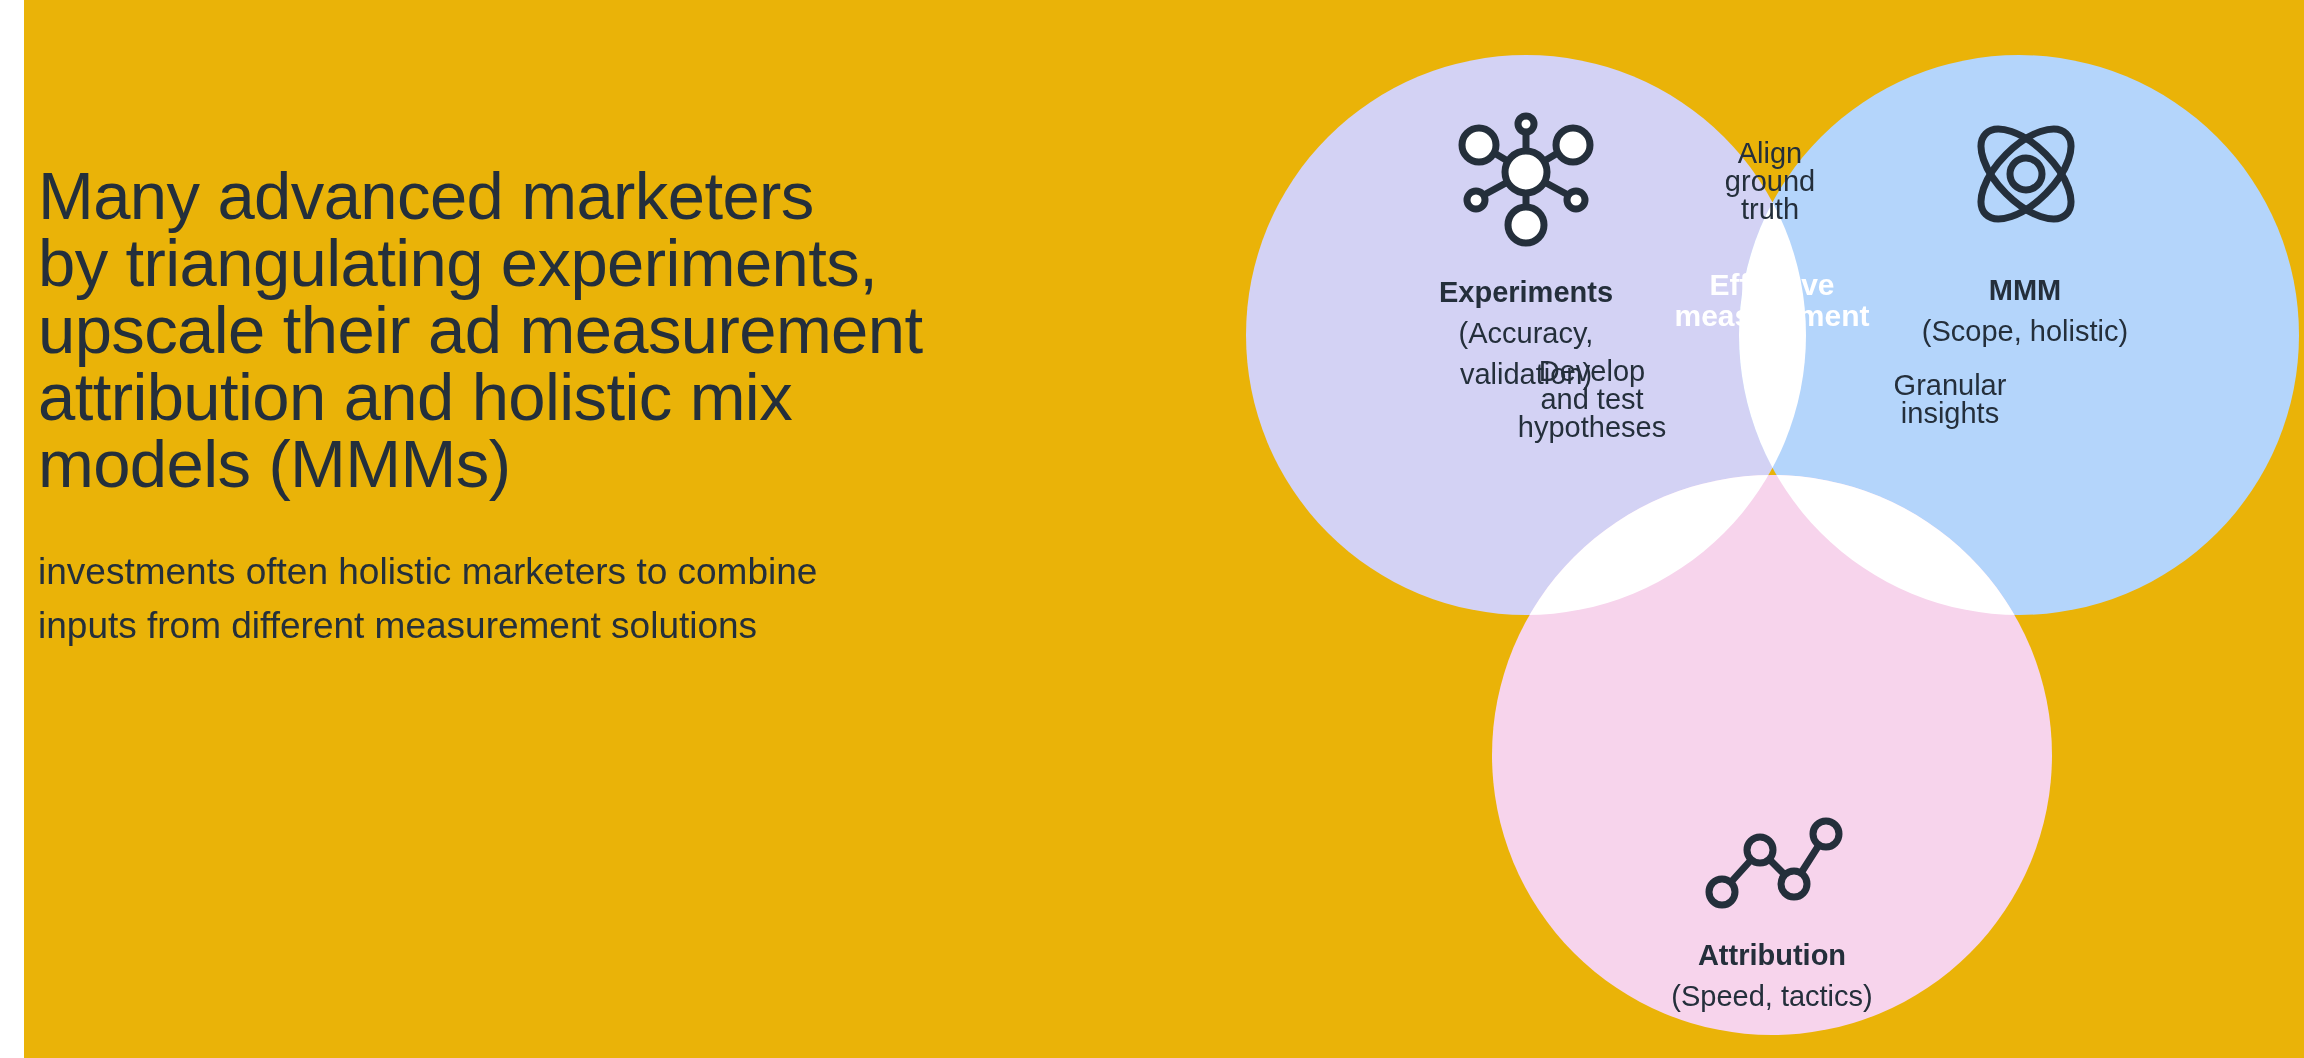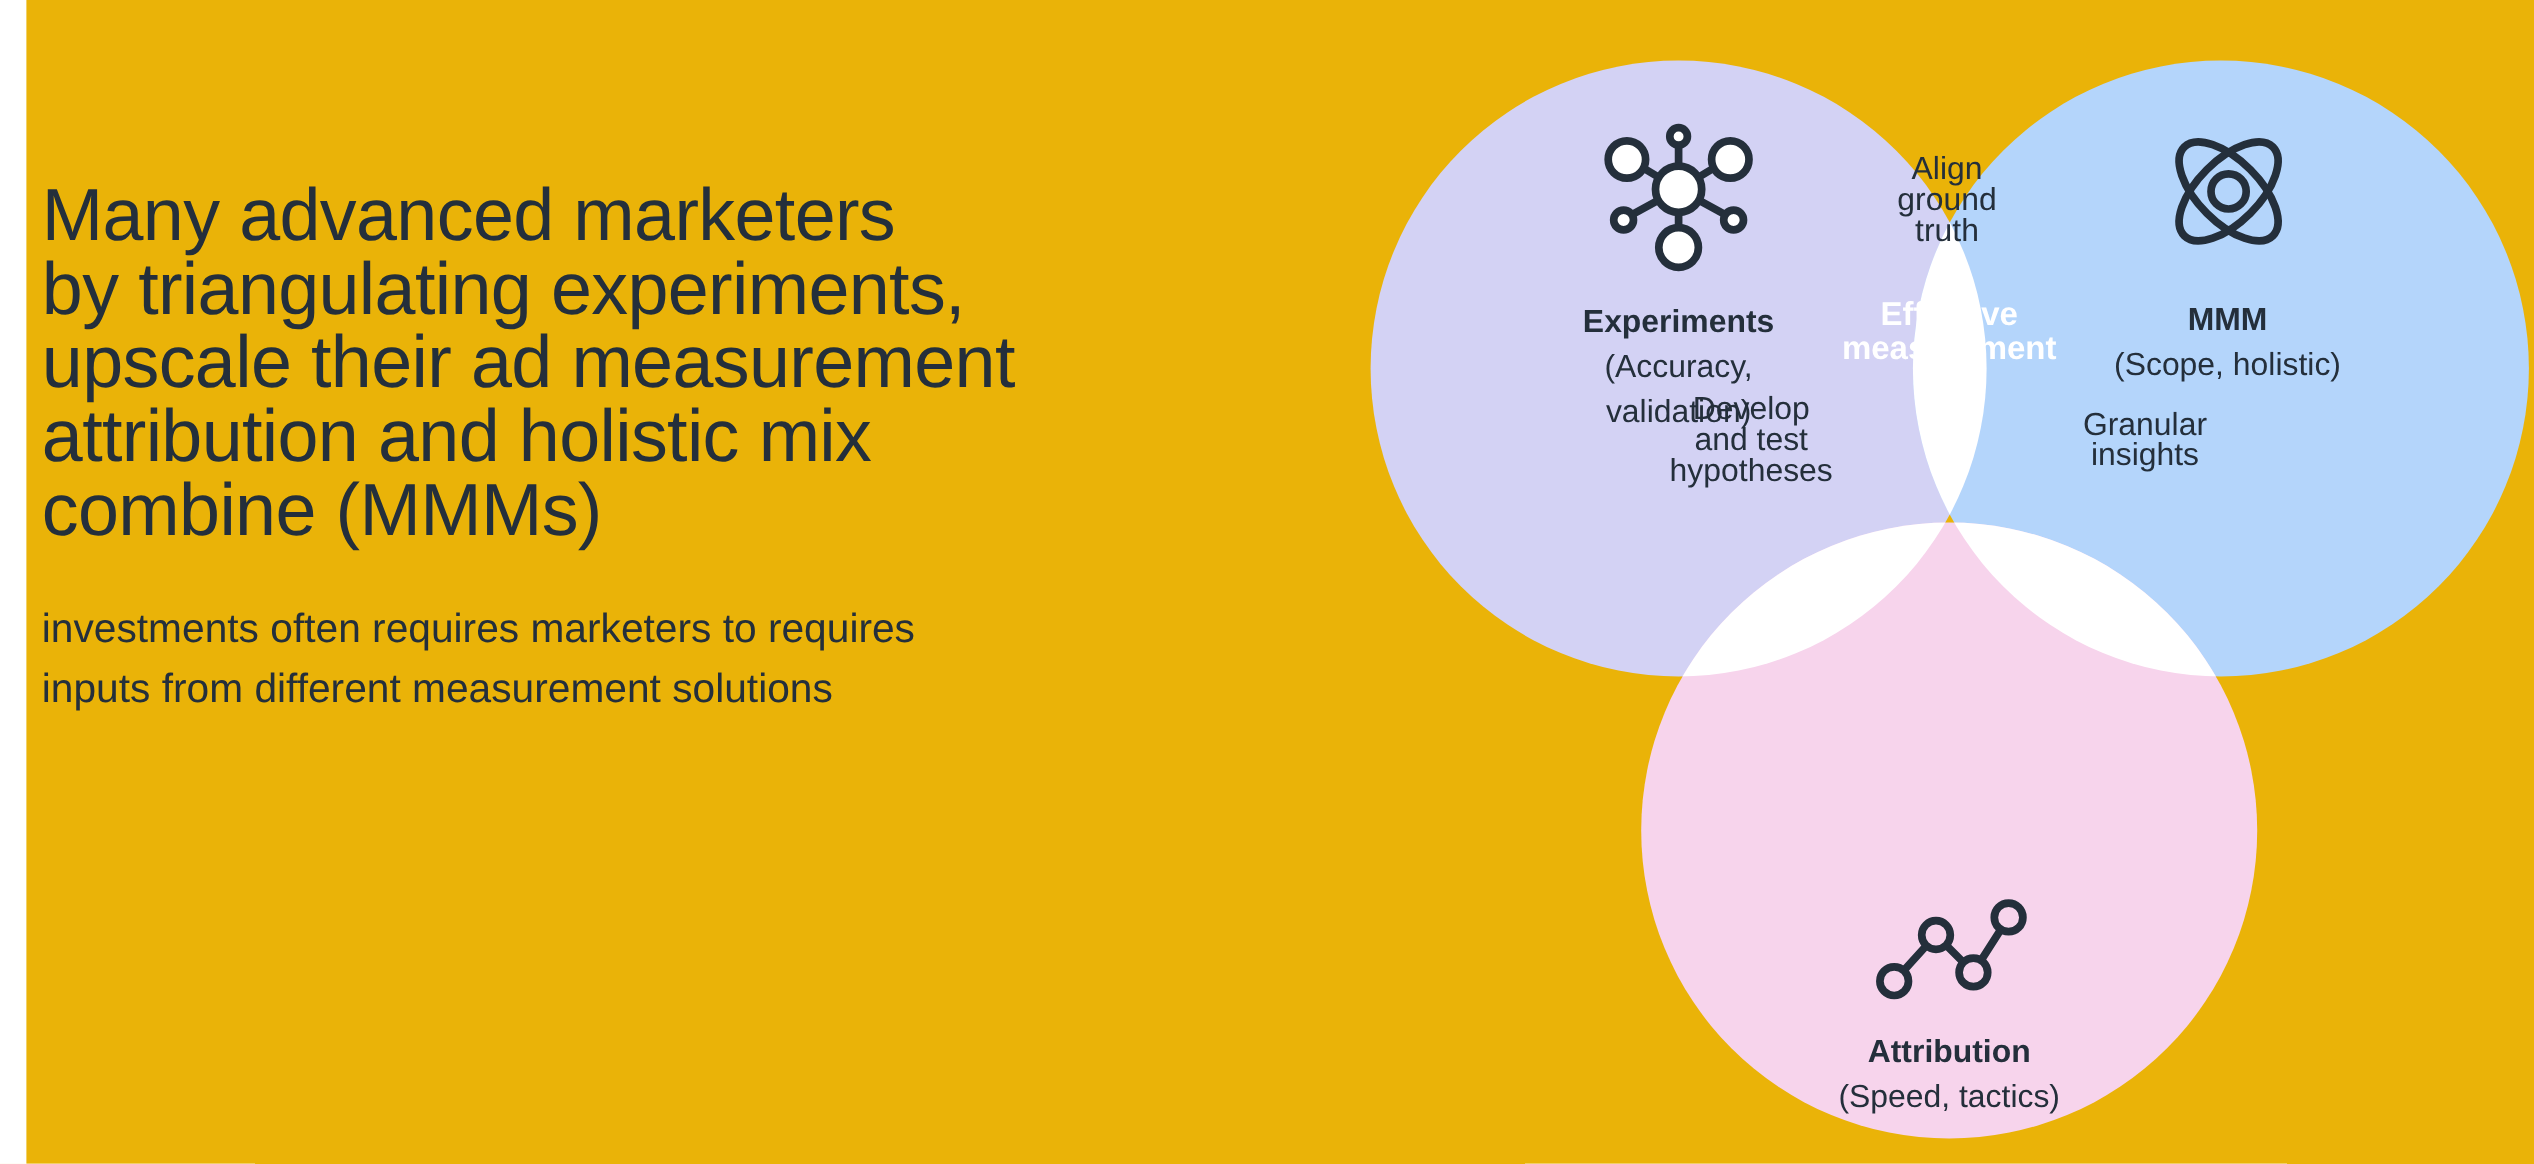--- a/index.html
+++ b/index.html
@@ -83,24 +83,24 @@
 <body>
 
 <div class="slide">
 
   <div class="text-block">
     <h1 class="headline">
       <span class="ln">Many advanced marketers</span>
       <span class="ln">by triangulating experiments,</span>
       <span class="ln">upscale their ad measurement</span>
       <span class="ln">attribution and holistic mix</span>
-      <span class="ln">combine (MMMs)</span>
+      <span class="ln">models (MMMs)</span>
     </h1>
     <p class="subcopy">
-      <span class="ln">investments often requires marketers to requires</span>
+      <span class="ln">investments often holistic marketers to combine</span>
       <span class="ln">inputs from different measurement solutions</span>
     </p>
   </div>
 
   <div class="venn">
     <svg width="1124" height="1058" viewBox="0 0 1124 1058" xmlns="http://www.w3.org/2000/svg">
       <defs>
 
         <clipPath id="clipA">
             <circle cx="322" cy="335" r="280"></circle>

